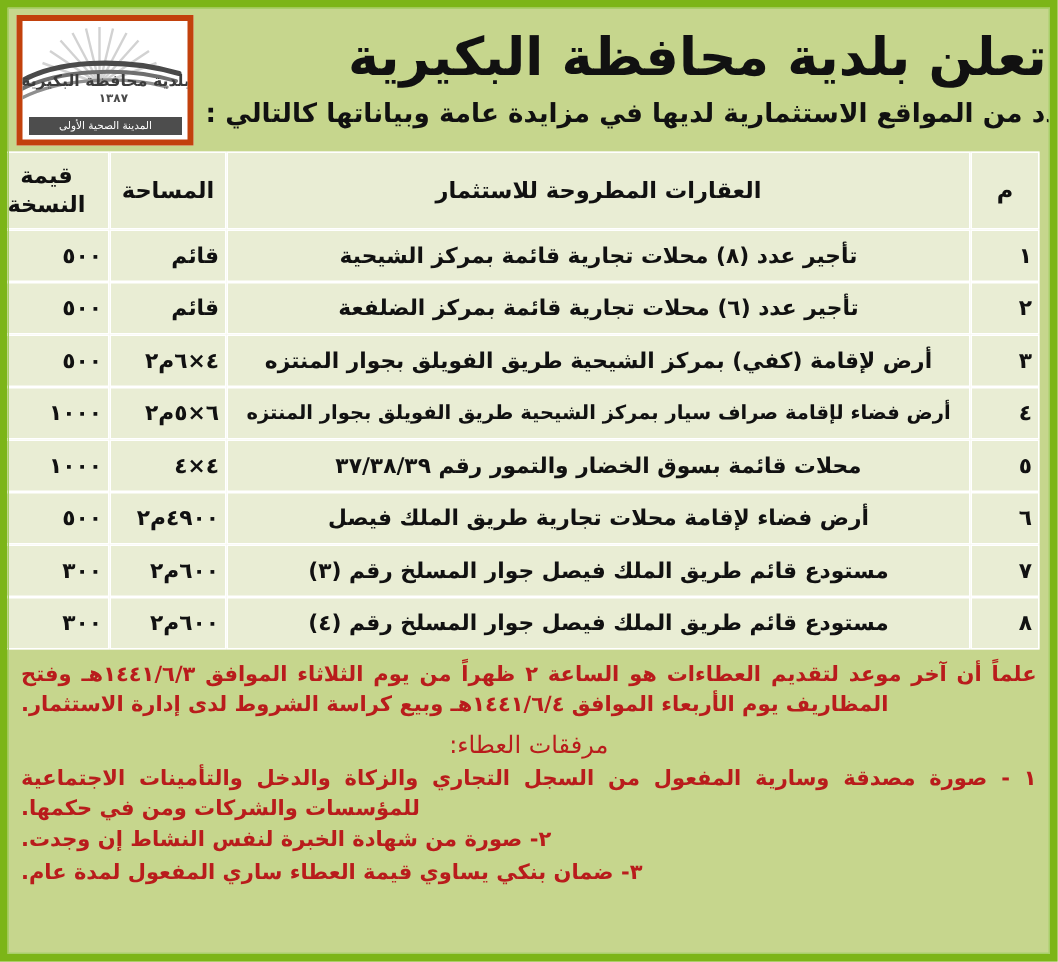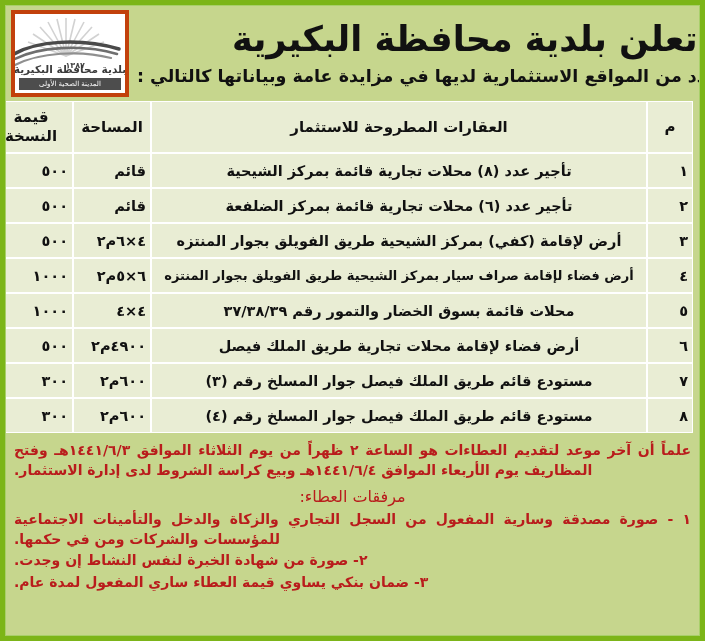--- a/index.html
+++ b/index.html
@@ -94,21 +94,21 @@
   }
   .logo-name {
     font-size: 10.5px;
     font-weight: bold;
     color: #3c3c3c;
     margin-top: 2px;
     white-space: nowrap;
     z-index: 2;
   }
   .logo-strip {
-    margin-top: 3px;
+    margin-top: 18px;
     background: #4d4d4d;
     color: #ffffff;
     font-size: 7px;
     padding: 2px 10px;
     width: 92%;
     text-align: center;
     box-sizing: border-box;
     white-space: nowrap;
   }
 

